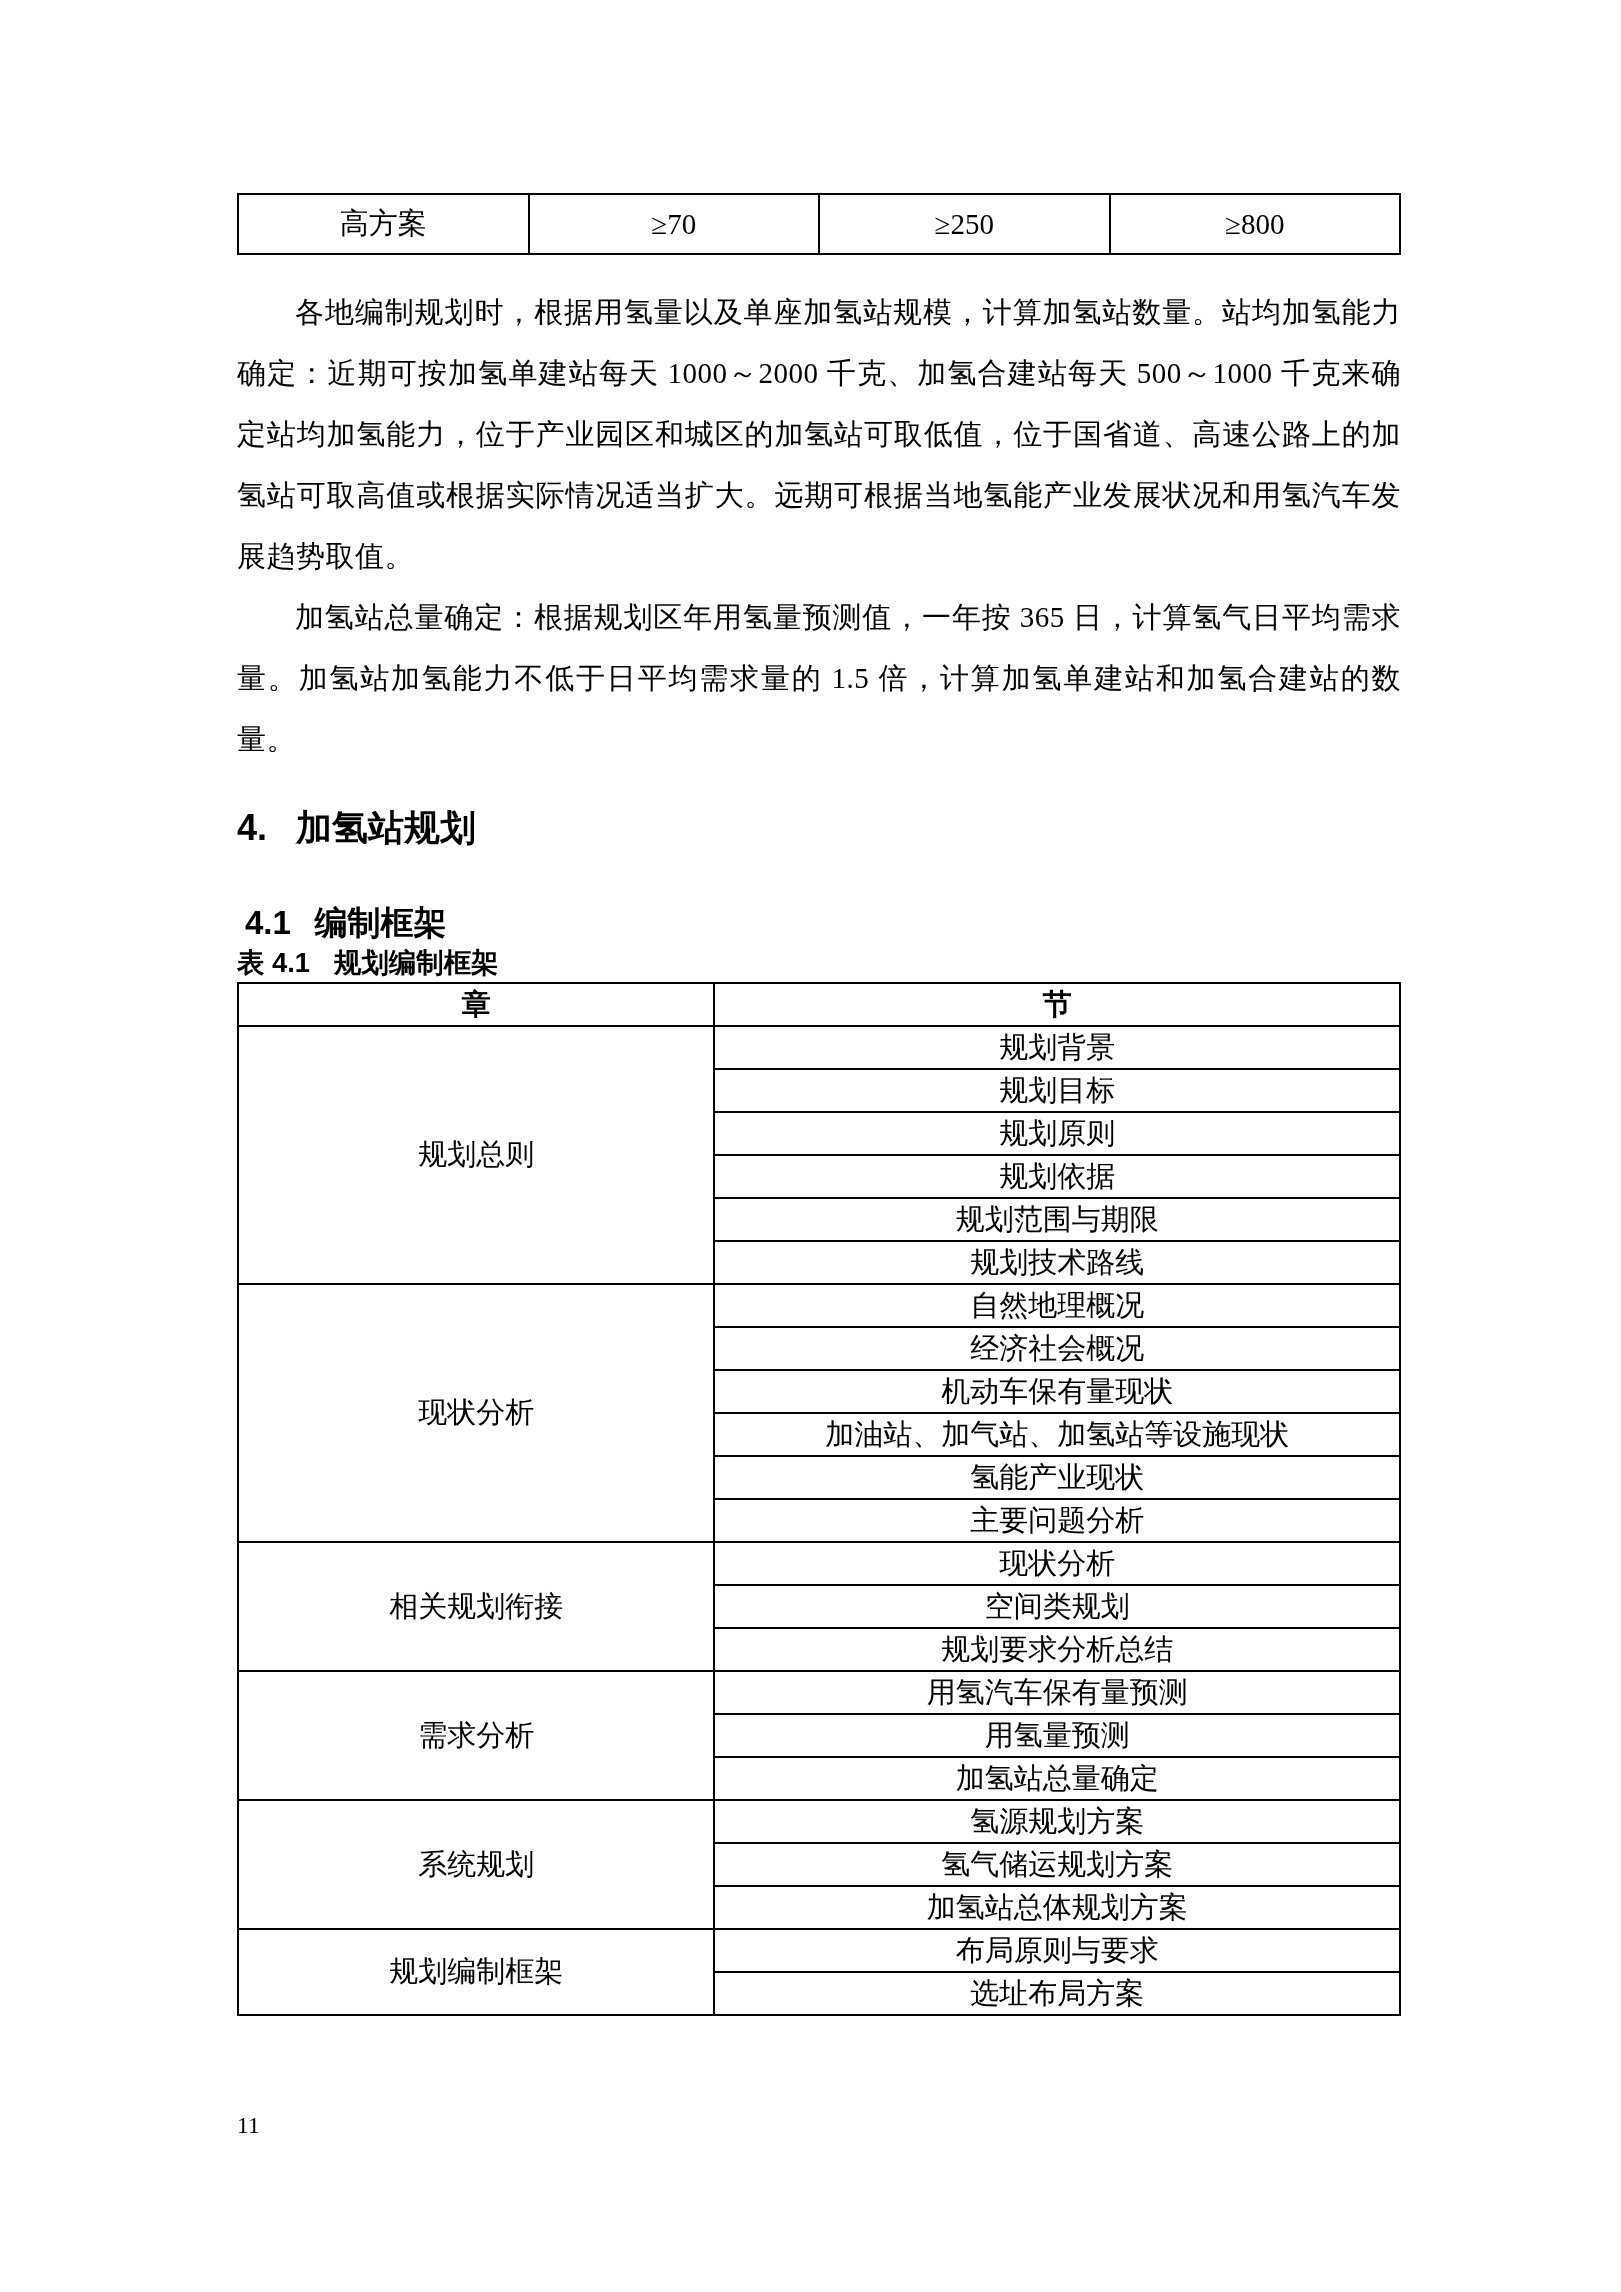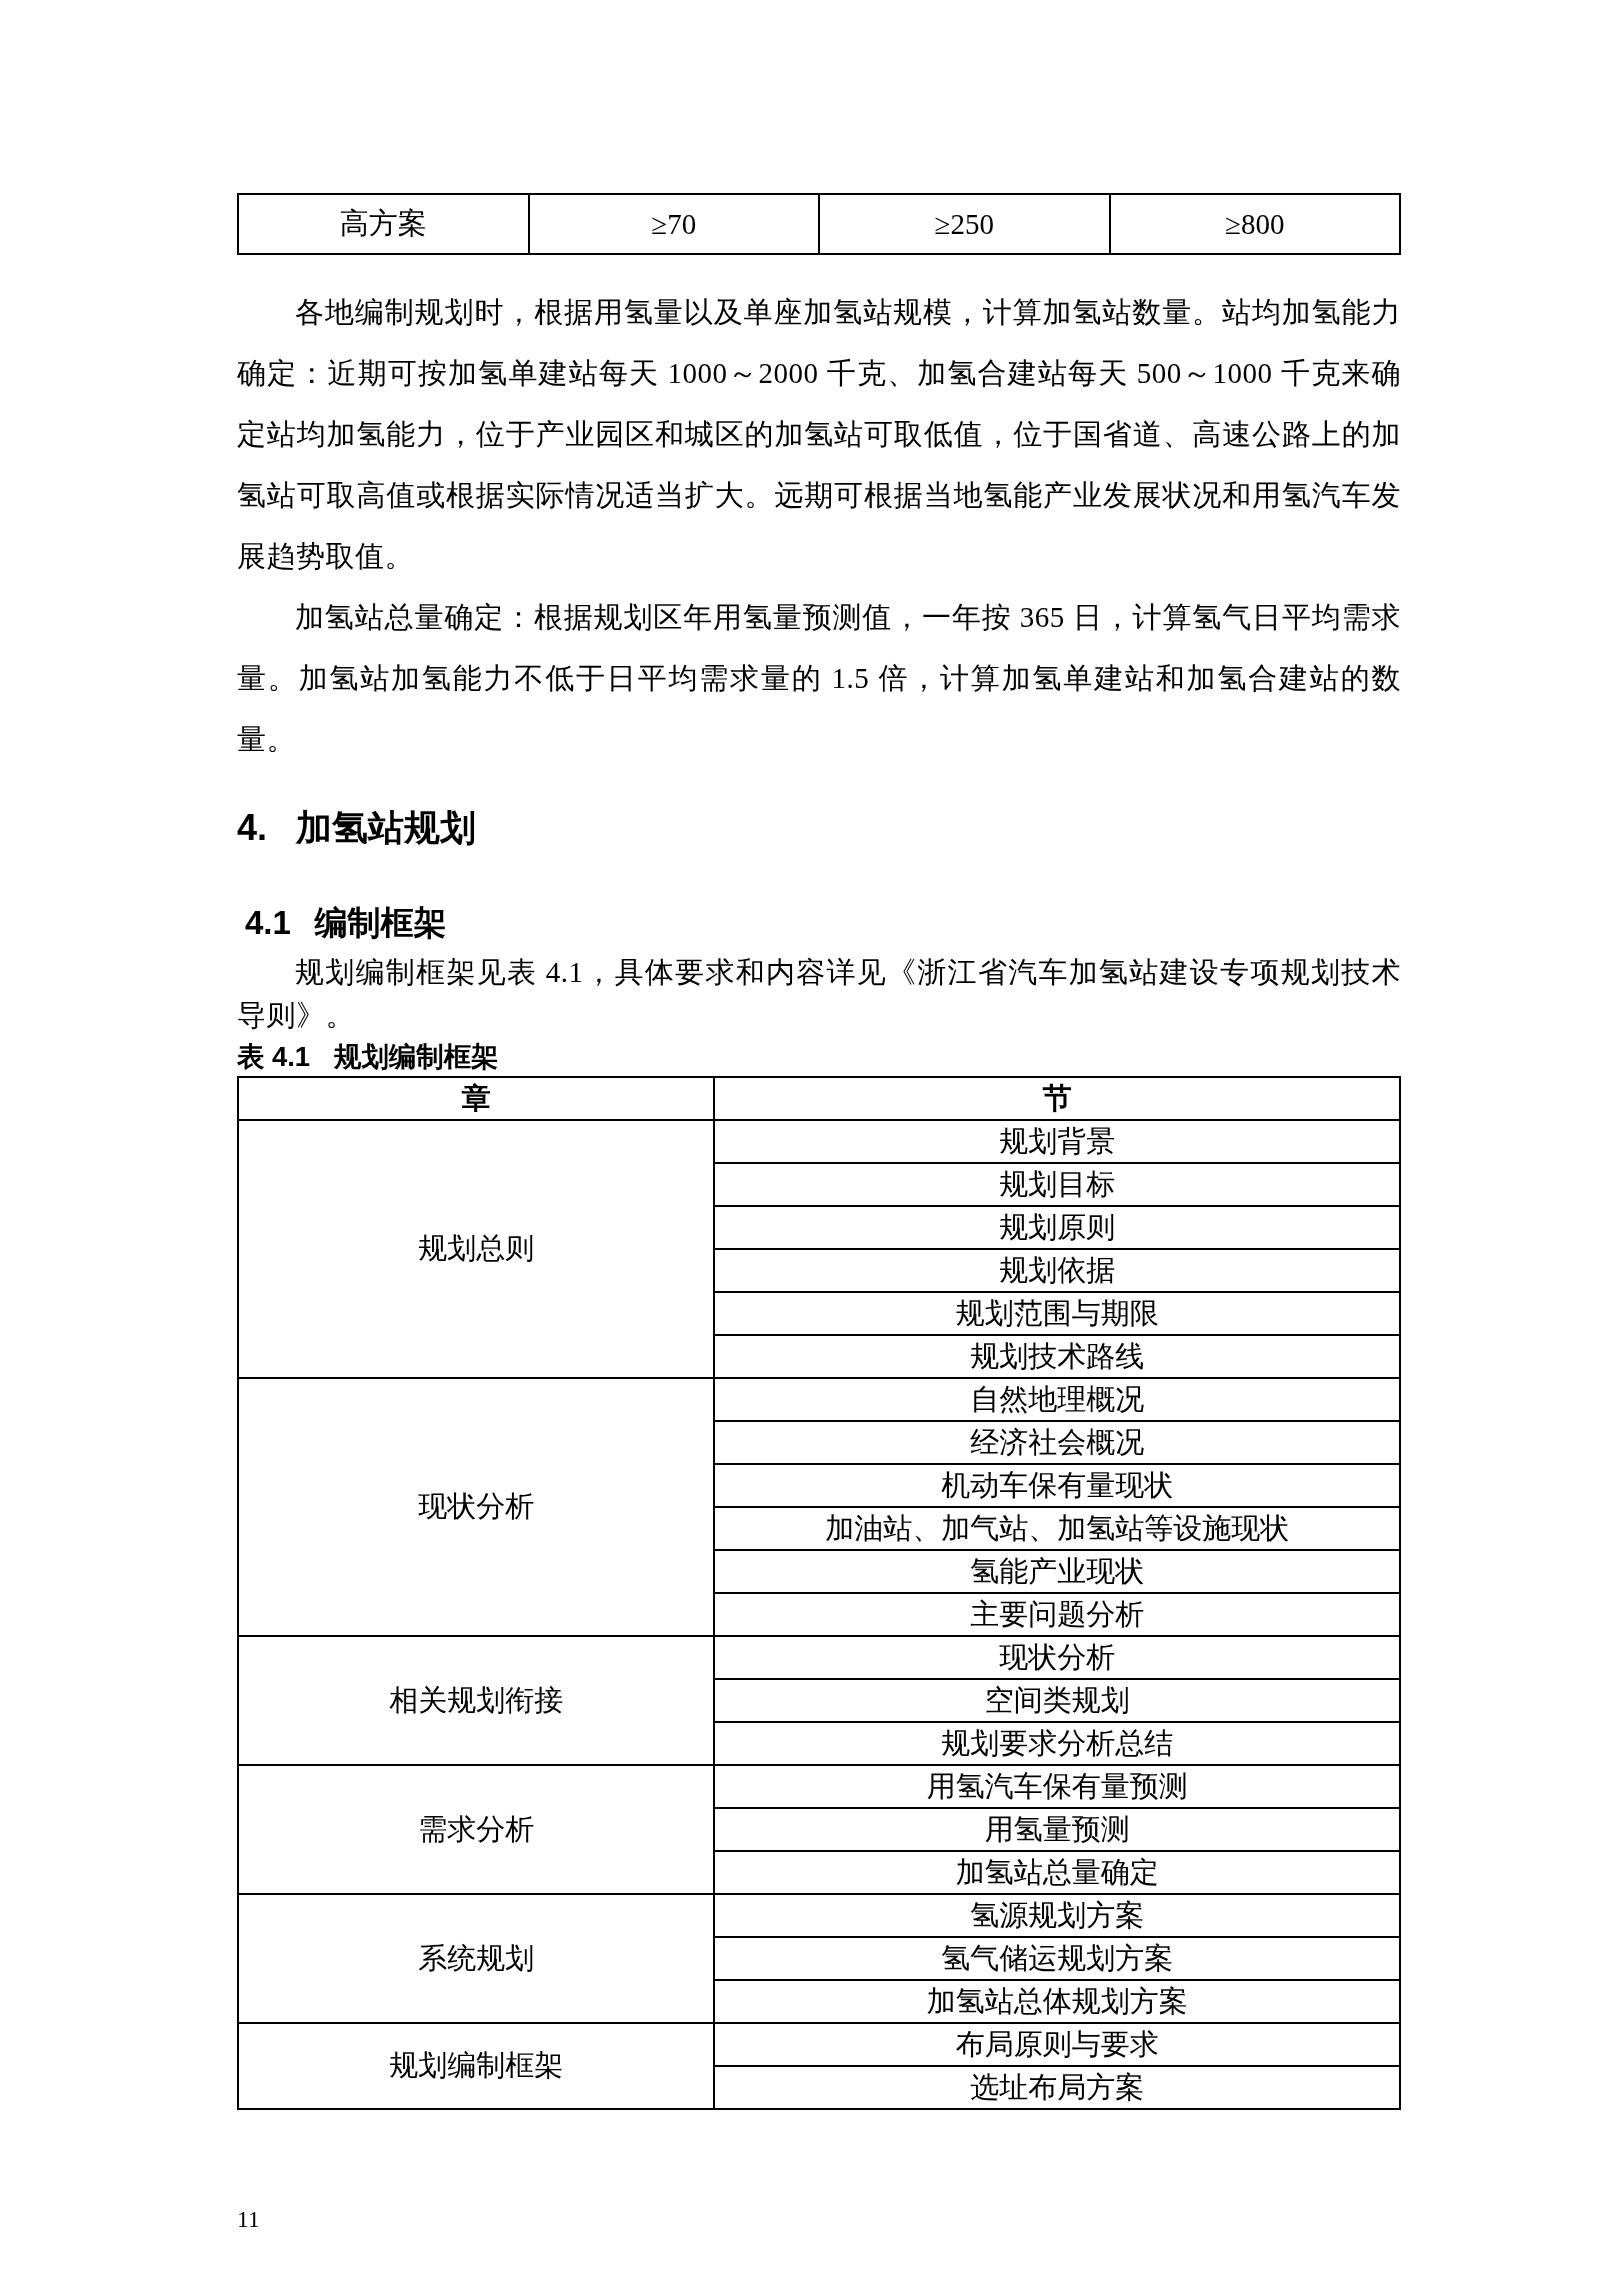--- a/index.html
+++ b/index.html
@@ -129,21 +129,20 @@
   <p class="body-par first">各地编制规划时，根据用氢量以及单座加氢站规模，计算加氢站数量。站均加氢能力确定：近期可按加氢单建站每天 1000～2000 千克、加氢合建站每天 500～1000 千克来确定站均加氢能力，位于产业园区和城区的加氢站可取低值，位于国省道、高速公路上的加氢站可取高值或根据实际情况适当扩大。远期可根据当地氢能产业发展状况和用氢汽车发展趋势取值。</p>
   <p class="body-par">加氢站总量确定：根据规划区年用氢量预测值，一年按 365 日，计算氢气日平均需求量。加氢站加氢能力不低于日平均需求量的 1.5 倍，计算加氢单建站和加氢合建站的数量。</p>
 
   <h1 class="h-level1">
     <span class="h-num">4.</span><span>加氢站规划</span>
   </h1>
   <h2 class="h-level2">
     <span class="h-num">4.1</span><span>编制框架</span>
   </h2>
 
-  <p class="body-par tight">规划编制框架见表 4.1，具体要求和内容详见《浙江省汽车加氢站建设专项规划技术导则》。</p>
 
   <div class="table-caption">
     <span class="cap-num">表 4.1</span><span>规划编制框架</span>
   </div>
 
   <table class="framework-table">
     <colgroup>
       <col style="width:41%">
       <col style="width:59%">
     </colgroup>

